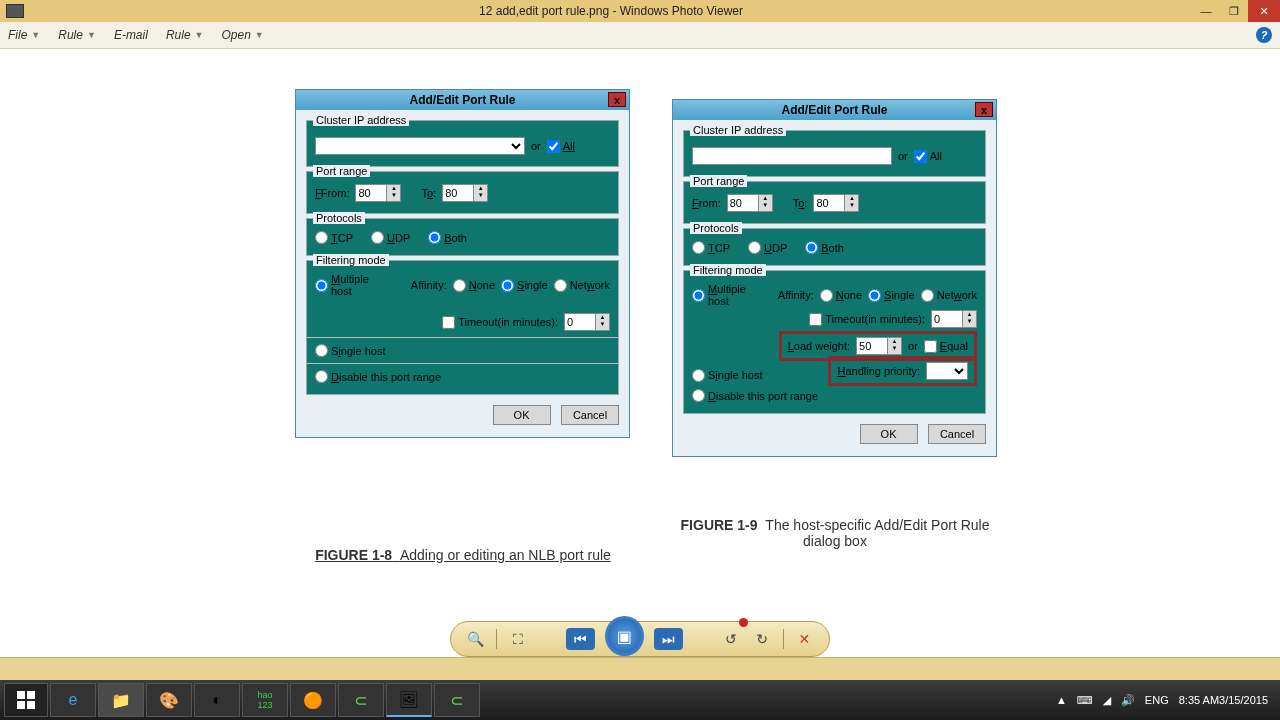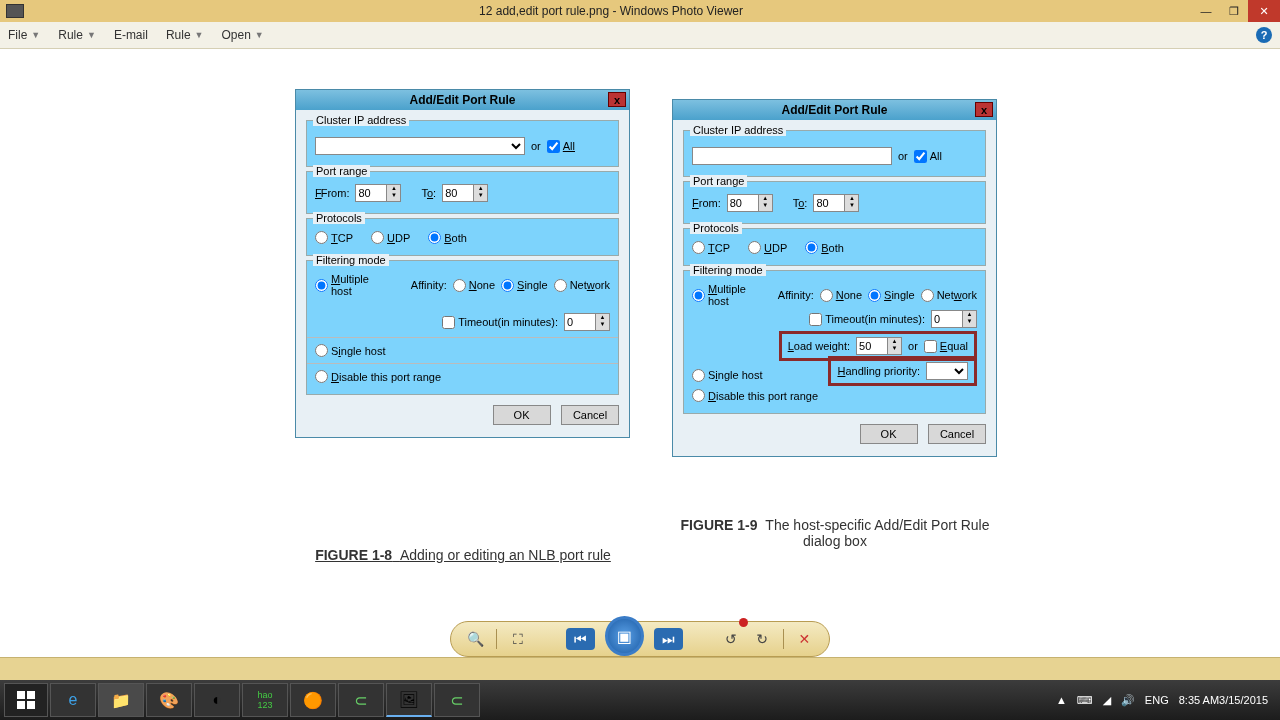--- a/index.html
+++ b/index.html
@@ -5,34 +5,34 @@
 * { box-sizing: border-box; margin: 0; padding: 0; font-family: "Segoe UI", Tahoma, sans-serif; }
 body { width: 1280px; height: 720px; background: #fff; overflow: hidden; position: relative; }
 
 .titlebar { height: 22px; background: #e6c87d; display: flex; align-items: center; }
 .titlebar .icon { width: 18px; height: 14px; margin: 0 6px; background: #555; display:inline-block; border:1px solid #333;}
 .titlebar .title { flex: 1; text-align: center; font-size: 12px; color: #222; }
 .winbtns { display: flex; height: 22px; }
 .winbtn { width: 28px; height: 22px; display:flex; align-items:center; justify-content:center; font-size:11px; color:#222;}
 .winbtn.cls { background:#c0392b; color:#fff; width:32px;}
 
-.menubar { height: 27px; background: #f3f1e7; border-bottom: 1px solid #d5cfb4; display:flex; align-items:center; padding: 0 8px; font-size: 12px; color:#333;}
+.menubar { height: 27px; background: #f3f1e7; border-bottom: 1px solid #d5cfb4; display:flex; align-items:center; padding: 0 8px; font-size: 12px; color:#333;font-style:italic;}
 .menubar .mi { margin-right: 18px; display:flex; align-items:center; gap:4px;}
 .menubar .arrow{font-size:9px; color:#777;}
 .menubar .help{ margin-left:auto; width:16px;height:16px;border-radius:50%;background:#1a6bb5;color:#fff;display:flex;align-items:center;justify-content:center;font-size:11px;font-weight:bold;}
 
 .viewport { position:absolute; top:49px; bottom:95px; left:0; right:0; background:#fff;}
 .page { position:absolute; left:260px; top:40px; width:760px; height:490px; background:#fff;}
 
 .dlg { position:absolute; border:1px solid #4a8aa8; background:#d1e8f3; }
 .dlg .tb{ height:20px; background:linear-gradient(#7dc0e0,#4ba1cc); display:flex; align-items:center; position:relative;}
 .dlg .tb .tt{flex:1; text-align:center; font-weight:bold; font-size:12px; color:#000;}
 .dlg .tb .x{ width:18px; height:15px; background:#b33;color:#000;display:flex;align-items:center;justify-content:center;font-size:11px;font-weight:bold;position:absolute;right:3px;top:2px;border:1px solid #600;}
 .dlg .body{ background:#e8f0f5; padding:6px 10px 10px 10px;}
-.grp{ border:1px solid #9aa; margin:4px 0; padding:6px 8px 8px 8px; position:relative; background:#7dd3fc; font-size:11px;}
+.grp{ border:1px solid #9aa; margin:4px 0; padding:6px 8px 8px 8px; position:relative; background:#0f766e; font-size:11px;}
 .grp legend, .lgnd{position:absolute; top:-7px; left:6px; background:#e8f0f5; padding:0 3px; font-size:11px;}
 .row{display:flex; align-items:center; gap:6px; margin:3px 0; font-size:11px;}
 select.fld,input.fld{border:1px solid #888; background:#fff; height:18px; font-size:11px; padding:0 2px;}
 .spin{display:inline-flex;border:1px solid #888;height:18px;}
 .spin input{border:none;width:30px;font-size:11px;padding:0 2px;}
 .spin .sb{width:14px;background:#ddd;border-left:1px solid #888;display:flex;flex-direction:column;font-size:6px;line-height:7px;text-align:center;}
 .chk,.rad{display:inline-flex;align-items:center;gap:3px;font-size:11px;}
 .chk input,.rad input{margin:0;}
 .btns{text-align:right; padding:6px 0 2px 0;}
 .btn{display:inline-block; min-width:58px; height:20px; background:#d8d8d8; border:1px solid #888; font-size:11px; margin-left:6px;}

